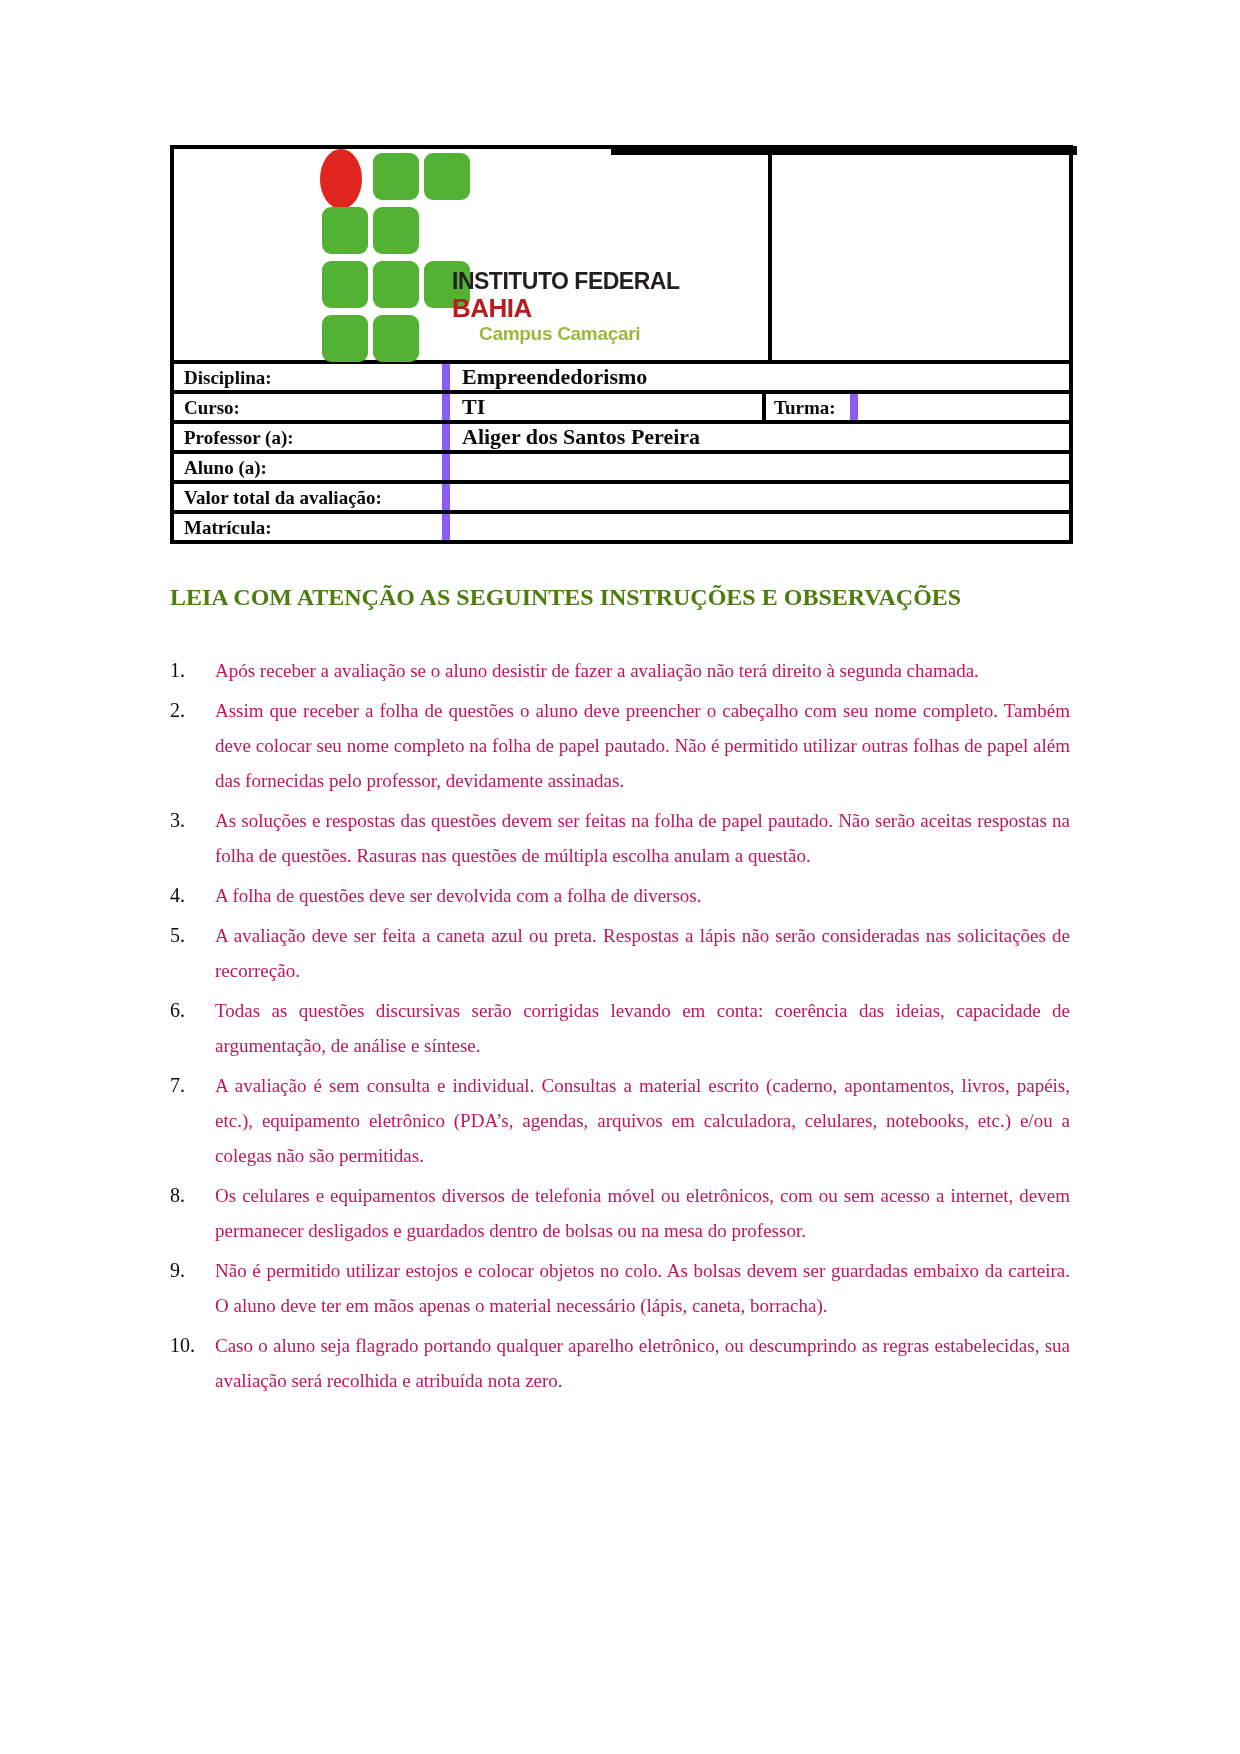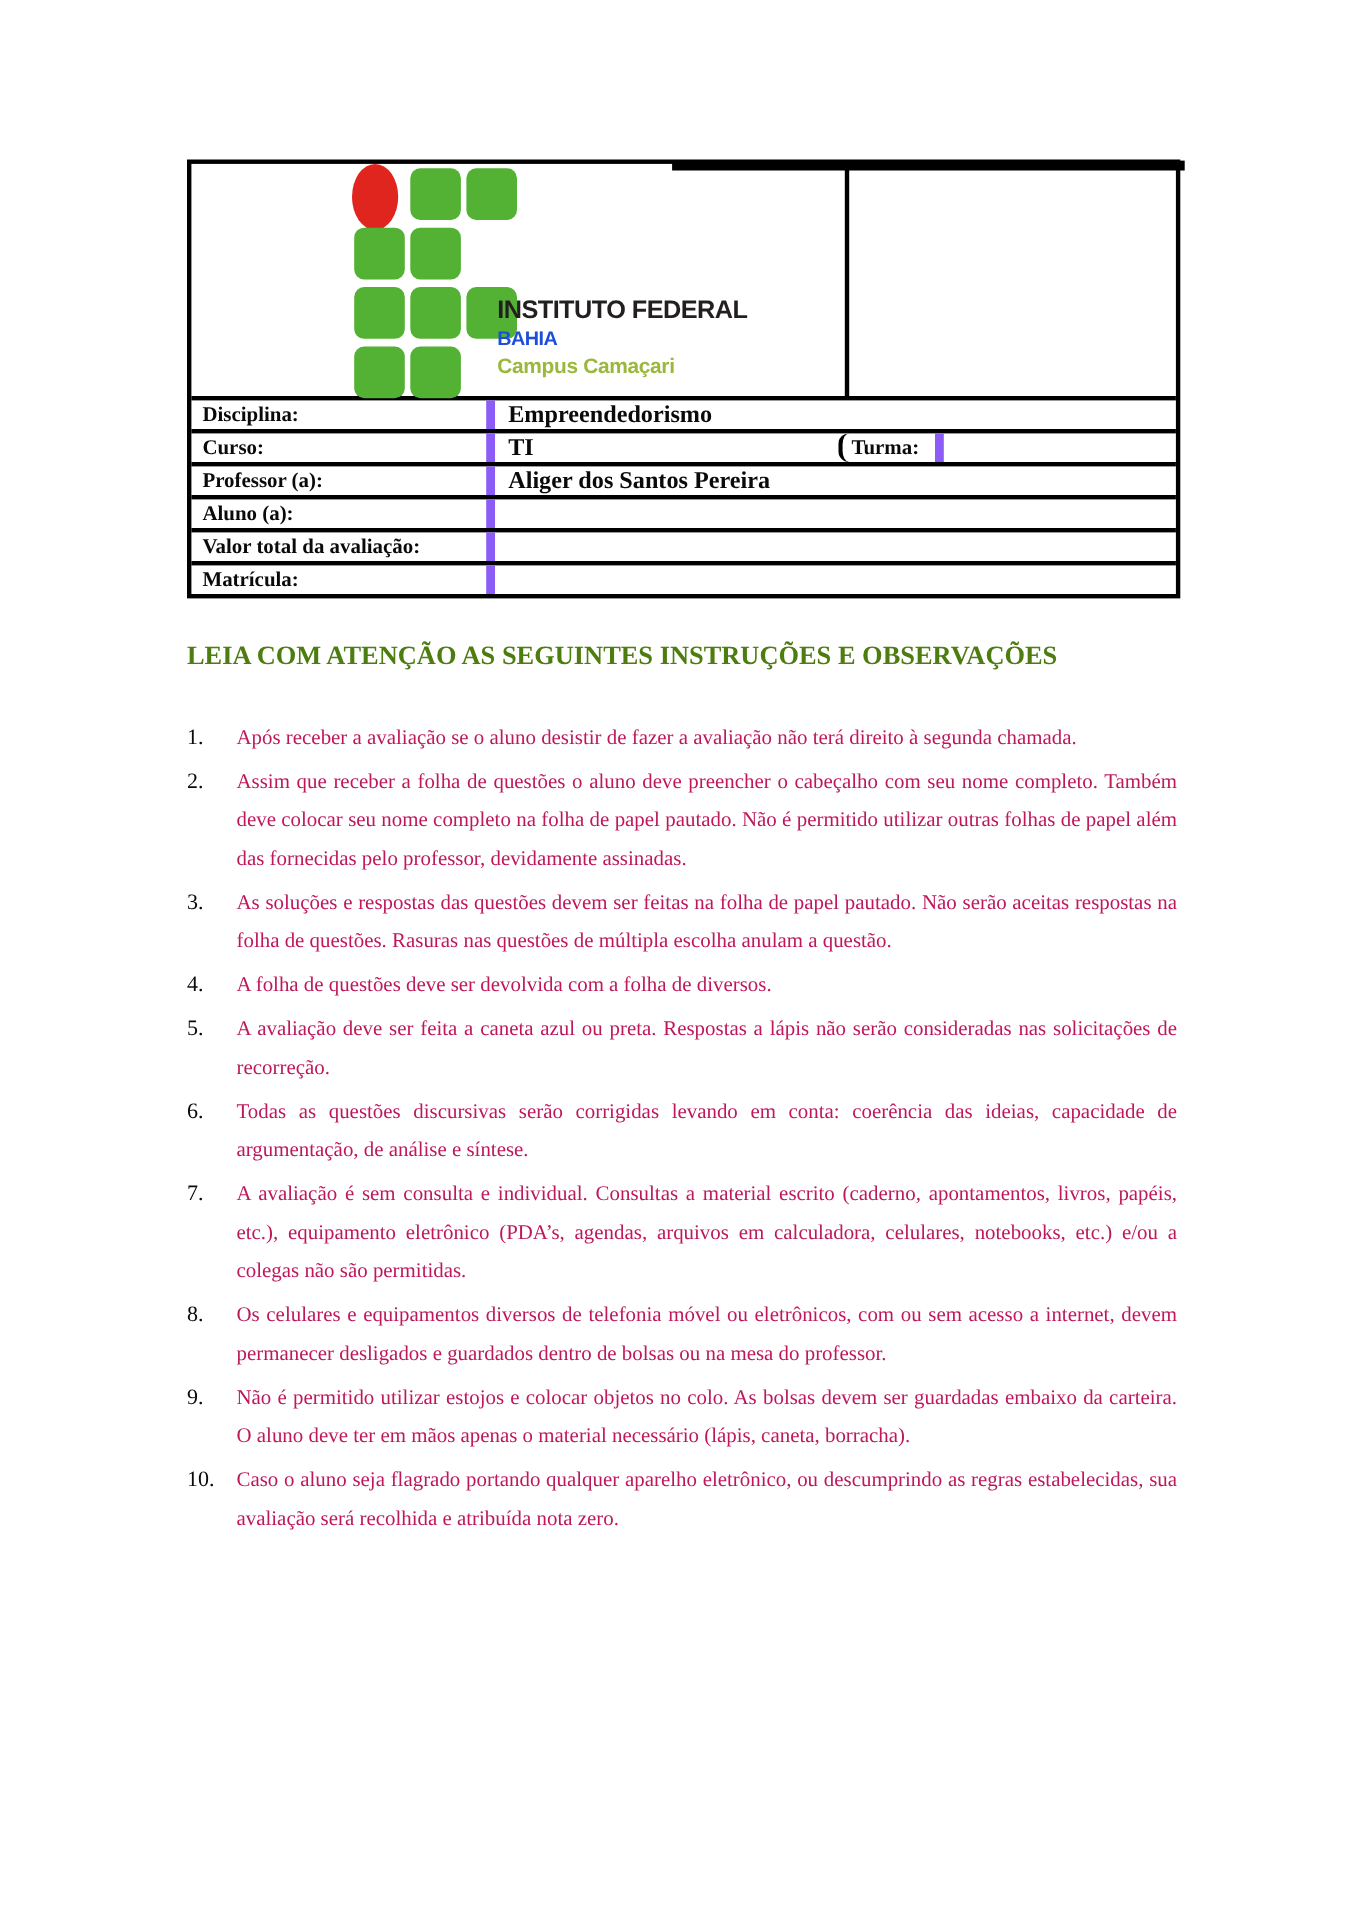--- a/index.html
+++ b/index.html
@@ -29,31 +29,31 @@
     width:268px;box-sizing:border-box;padding:1px 0 0 10px;
     font-weight:bold;font-size:19px;line-height:25px;white-space:nowrap;
   }
   .t-value{
     flex:1;border-left:8px solid #8b5cf6;box-sizing:border-box;
     padding:0 0 0 12px;font-weight:bold;font-size:22px;line-height:25px;white-space:nowrap;
   }
   .t-value-mid{flex:none;width:320px;}
   .t-turma-label{
     flex:none;width:88px;border-left:4px solid #000;box-sizing:border-box;
-    padding:1px 0 0 8px;font-weight:bold;font-size:19px;line-height:25px;white-space:nowrap;border-radius:10px;
+    padding:1px 0 0 8px;font-weight:bold;font-size:19px;line-height:25px;white-space:nowrap;
   }
   
   .sq{position:absolute;width:46px;height:47px;border-radius:9px;background:#53b233;}
   .dot{position:absolute;left:146px;top:0px;width:42px;height:60px;border-radius:50%;background:#e0241e;}
   .r1{top:4px;} .r2{top:58px;} .r3{top:112px;} .r4{top:166px;}
   .c1{left:148px;} .c2{left:199px;} .c3{left:250px;}
   .logo-text{position:absolute;left:278px;top:118px;font-family:"Liberation Sans", sans-serif;}
   .logo-line1{font-size:23px;font-weight:bold;letter-spacing:-0.5px;color:#231f20;line-height:28px;}
-  .logo-line2{font-size:18px;font-weight:bold;letter-spacing:-0.5px;color:#1d4ed8;line-height:27px;}
-  .logo-line3{font-size:19px;font-weight:bold;letter-spacing:-0.3px;color:#9cb83c;line-height:24px;}
+  .logo-line2{font-size:26px;font-weight:bold;letter-spacing:-0.5px;color:#b91c1c;line-height:27px;}
+  .logo-line3{font-size:19px;font-weight:bold;letter-spacing:-0.3px;color:#9cb83c;line-height:24px;margin-left:27px;}
   
   .instructions{position:absolute;left:170px;top:582px;width:900px;}
   .instr-title{
     font-weight:bold;font-size:24px;line-height:30px;color:#4d7c0f;
   }
   ol.instr-list{list-style:none;margin:41px 0 0 0;padding:0;}
   ol.instr-list li{
     display:grid;grid-template-columns:45px 1fr;margin-bottom:5px;
   }
   .li-num{font-size:20px;line-height:35px;color:#0a0a0a;}

